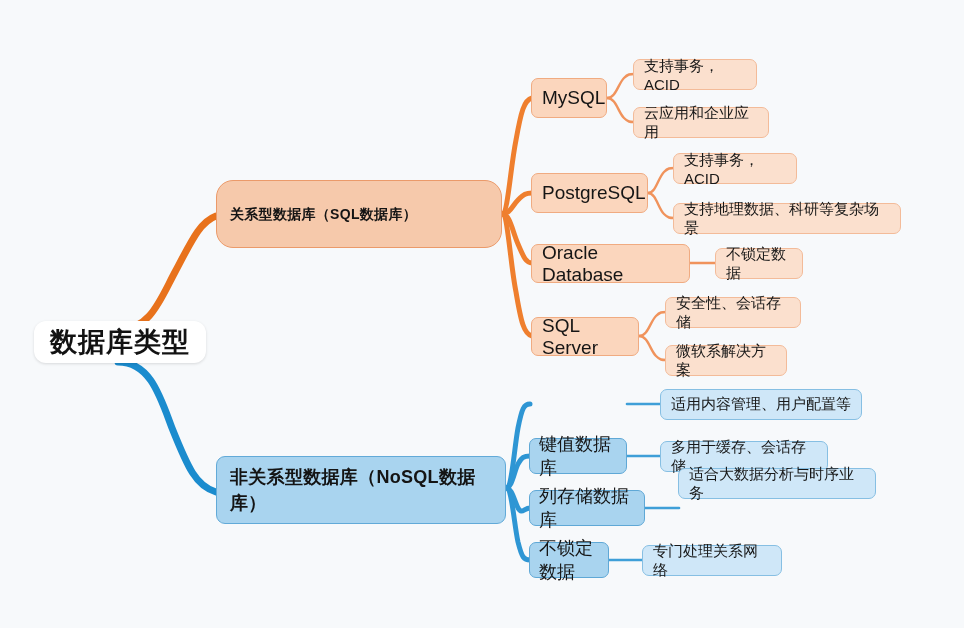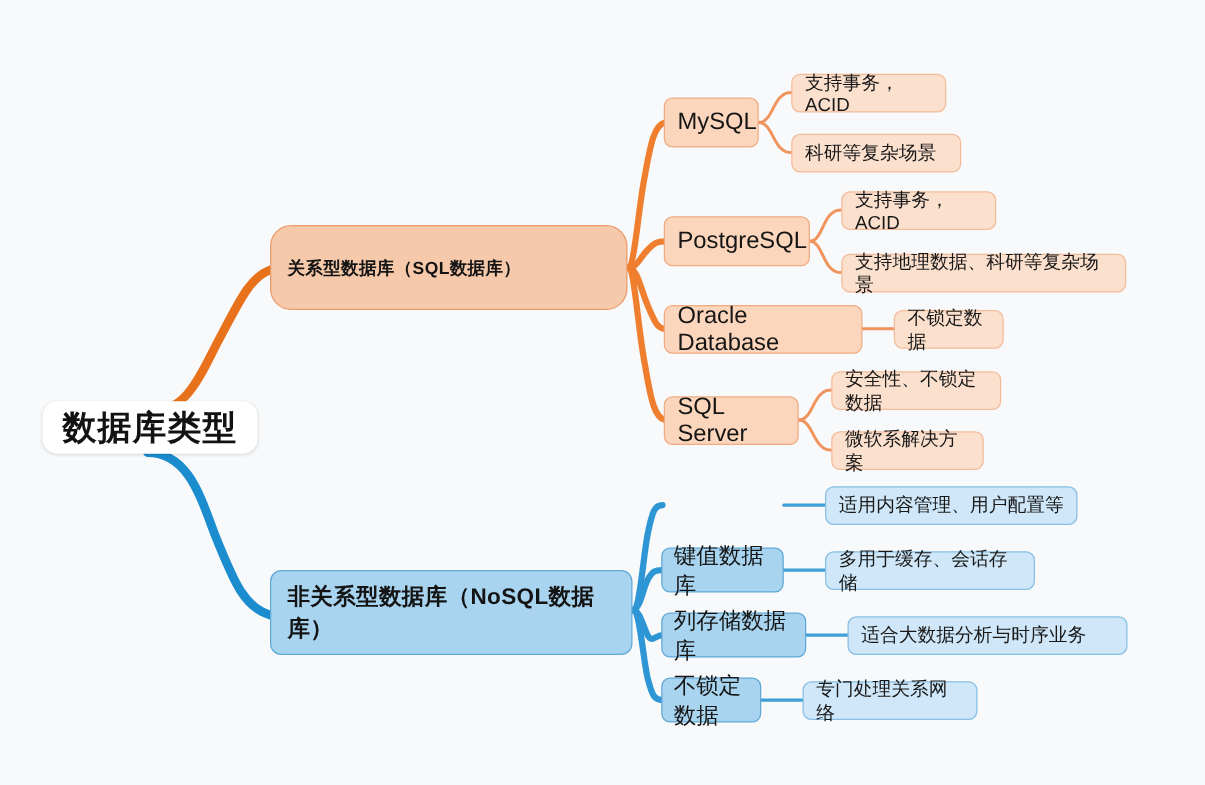--- a/index.html
+++ b/index.html
@@ -176,47 +176,47 @@
     <span>列存储数据库</span>
   </div>
   <div class="node sub-blue" style="left:529px; top:542px; width:80px; height:36px;">
     <span>不锁定数据</span>
   </div>
 
   <div class="node leaf-orange" style="left:633px; top:59px; width:124px; height:31px;">
     <span>支持事务，ACID</span>
   </div>
   <div class="node leaf-orange" style="left:633px; top:107px; width:136px; height:31px;">
-    <span>科研等复杂场景</span>
+    <span>云应用和企业应用</span>
   </div>
 
   <div class="node leaf-orange" style="left:673px; top:153px; width:124px; height:31px;">
     <span>支持事务，ACID</span>
   </div>
   <div class="node leaf-orange" style="left:673px; top:203px; width:228px; height:31px;">
     <span>支持地理数据、科研等复杂场景</span>
   </div>
 
   <div class="node leaf-orange" style="left:715px; top:248px; width:88px; height:31px;">
     <span>不锁定数据</span>
   </div>
 
   <div class="node leaf-orange" style="left:665px; top:297px; width:136px; height:31px;">
-    <span>安全性、不锁定数据</span>
+    <span>安全性、会话存储</span>
   </div>
   <div class="node leaf-orange" style="left:665px; top:345px; width:122px; height:31px;">
     <span>微软系解决方案</span>
   </div>
 
   <div class="node leaf-blue" style="left:660px; top:389px; width:202px; height:31px;">
     <span>适用内容管理、用户配置等</span>
   </div>
   <div class="node leaf-blue" style="left:660px; top:441px; width:168px; height:31px;">
     <span>多用于缓存、会话存储</span>
   </div>
-  <div class="node leaf-blue" style="left:678px; top:493px; width:224px; height:31px;">
+  <div class="node leaf-blue" style="left:678px; top:468px; width:198px; height:31px;">
     <span>适合大数据分析与时序业务</span>
   </div>
   <div class="node leaf-blue" style="left:642px; top:545px; width:140px; height:31px;">
     <span>专门处理关系网络</span>
   </div>
 
 </div>
 
 </body></html>

